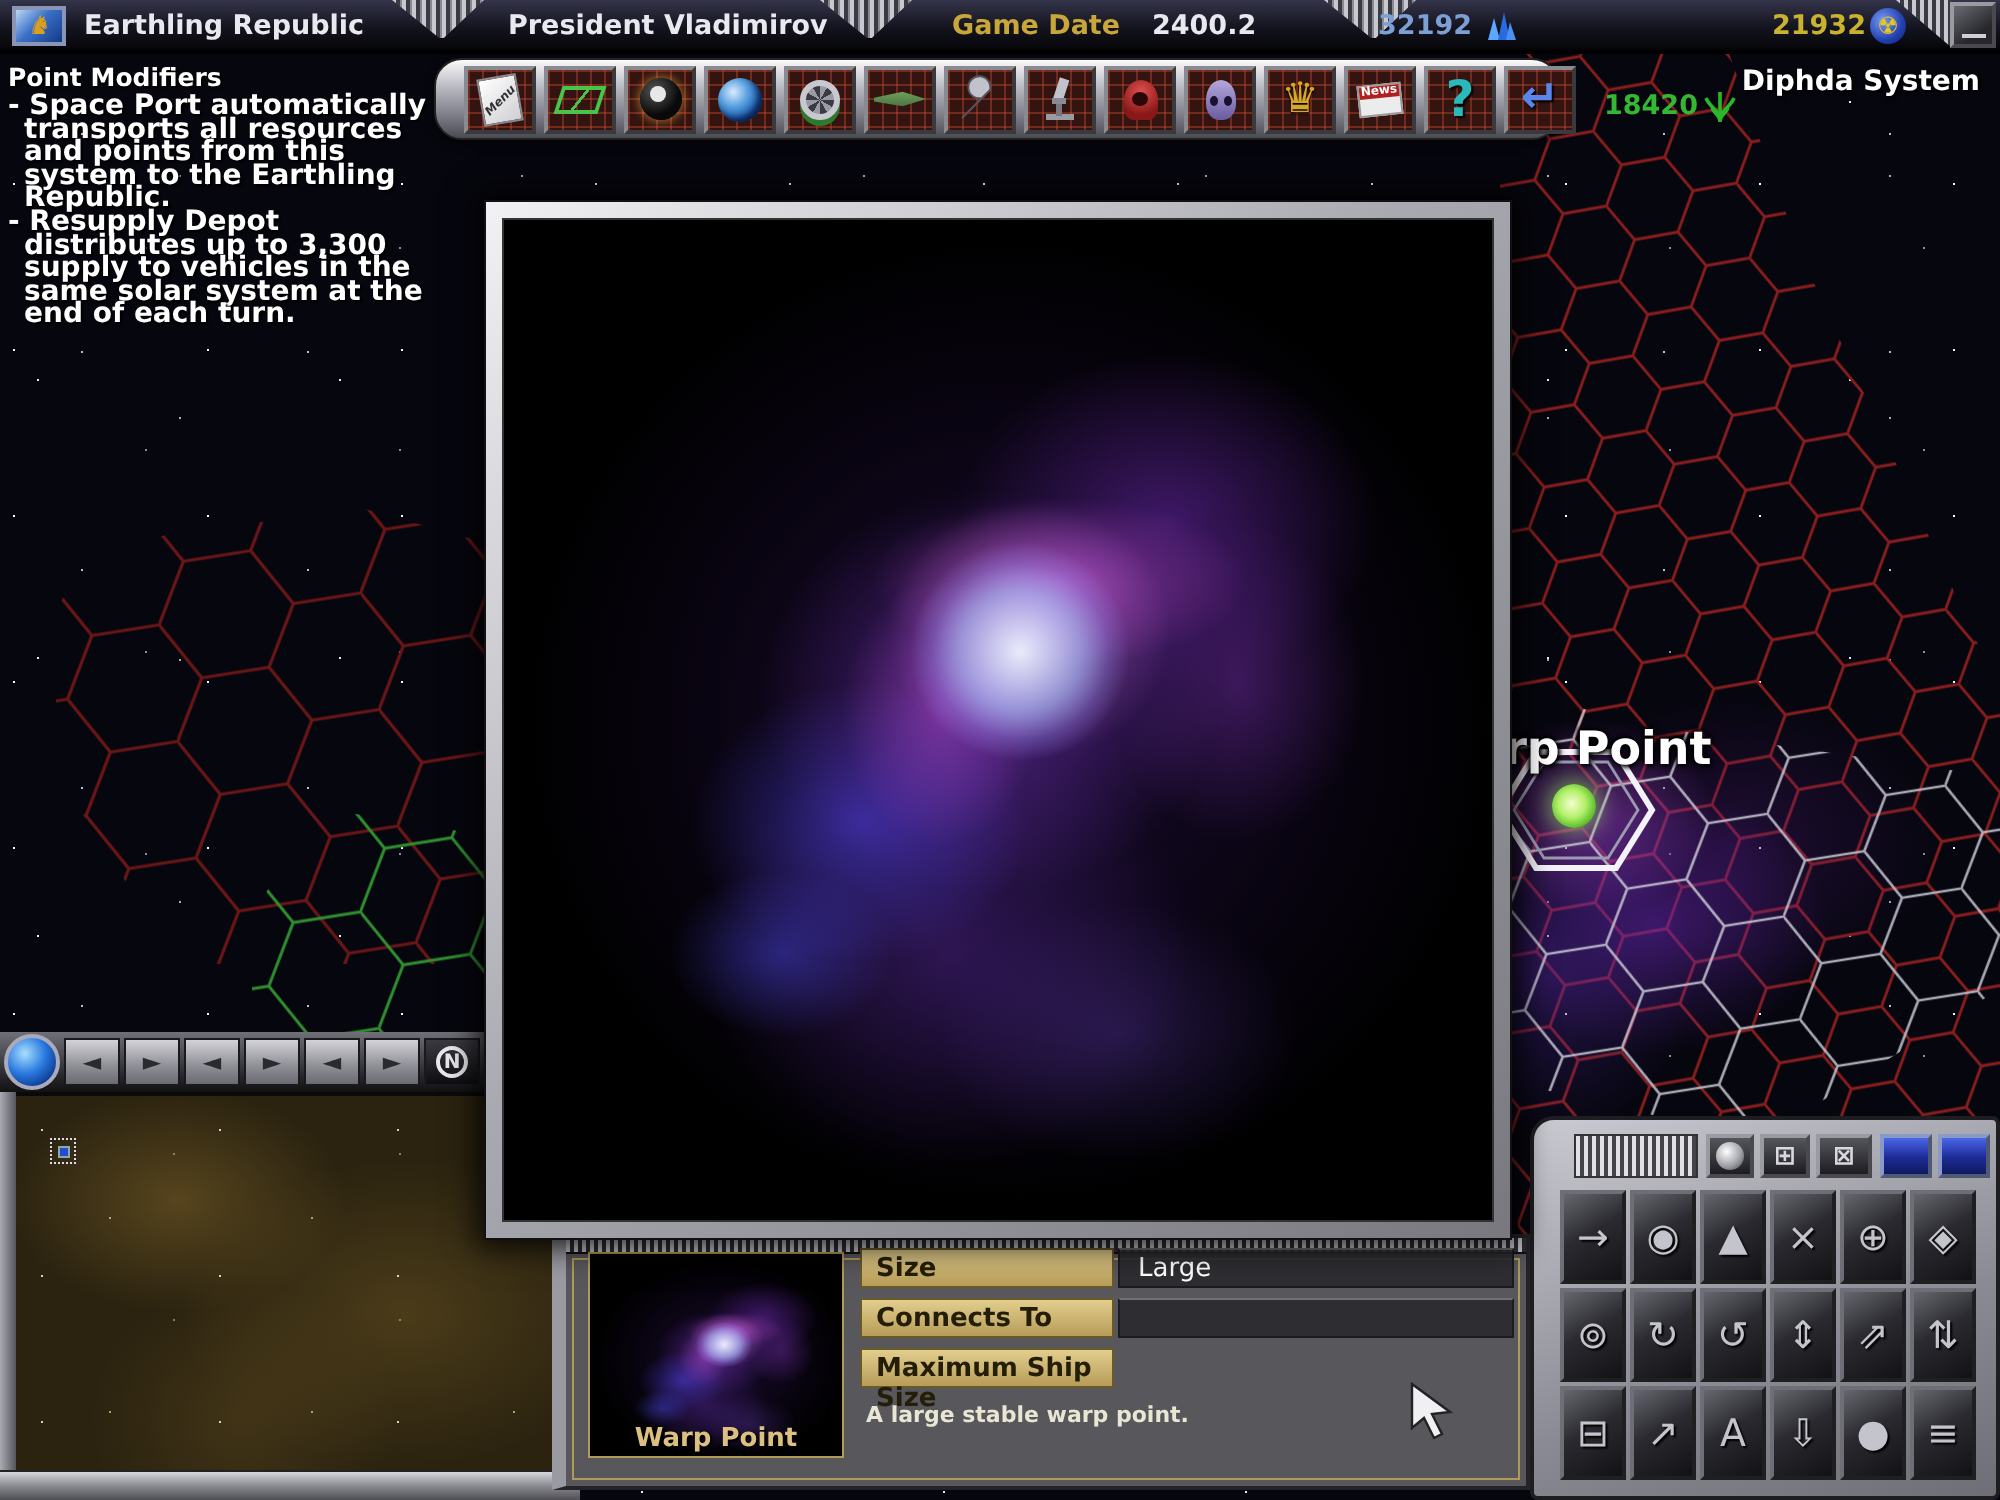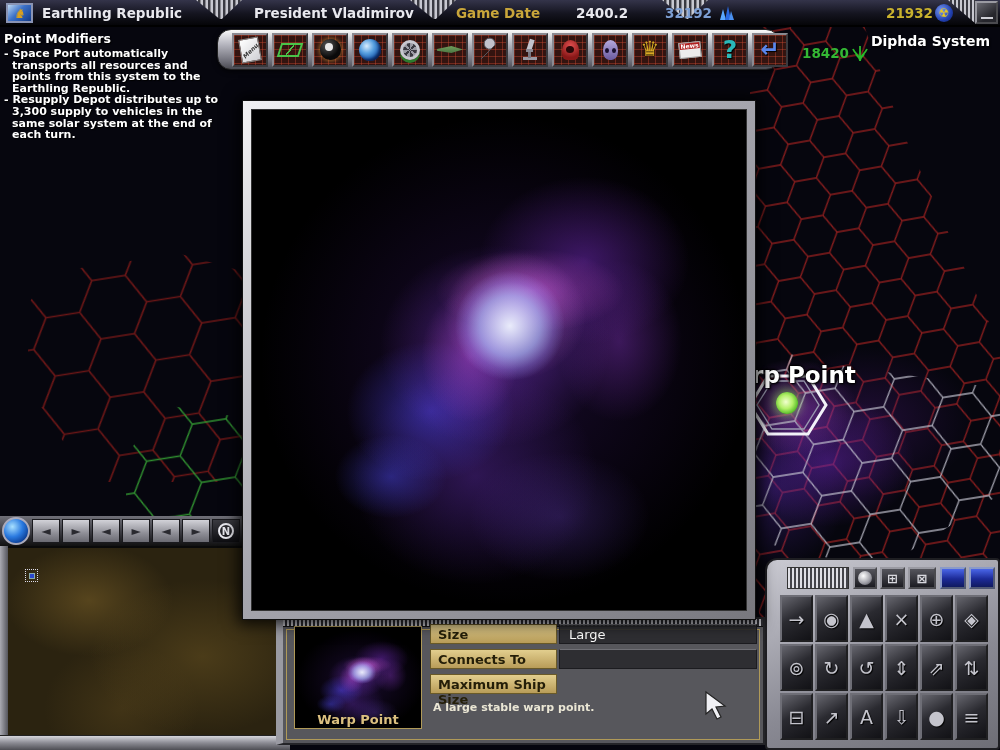--- a/index.html
+++ b/index.html
@@ -64,21 +64,21 @@
   .res .num{display:inline-block;text-align:right;}
   .res-min{color:#7d9fd4;}
   .res-org{color:#34b834;}
   .res-rad{color:#c9b22e;}
   .radicon{width:18px;height:18px;border-radius:50%;display:flex;align-items:center;justify-content:center;
     background:radial-gradient(circle at 35% 35%,#7a9af2,#2140b0 60%,#101e66);color:#e8c820;font-size:12px;line-height:1;}
 
   
   .sysmod{position:absolute;left:4px;top:31px;width:222px;z-index:7;color:#fff;text-shadow:1px 1px 1px #000;}
   .sysmod h3{margin:0 0 2px 0;font-size:12.5px;}
-  .sysmod p{margin:0;font-size:11px;font-weight:bold;line-height:11.6px;padding-left:8px;text-indent:-8px;}
+  .sysmod p{margin:0;font-size:14px;font-weight:bold;line-height:11.6px;padding-left:8px;text-indent:-8px;}
 
   
   .toolbar{position:absolute;left:217px;top:29px;width:563px;height:41px;z-index:6;border-radius:14px;
     background:linear-gradient(#fafafa,#b9b9c2 35%,#6e6e78 80%,#4a4a52);border:1px solid #222;
     display:flex;align-items:center;gap:4px;padding:0 14px;box-shadow:0 2px 5px rgba(0,0,0,.6);}
   .tbtn{width:36px;height:34px;flex:0 0 auto;border:2px outset #8a8a92;position:relative;
     background-color:#331410;
     background-image:linear-gradient(rgba(205,75,50,.4) 1px,transparent 1px),
                      linear-gradient(90deg,rgba(205,75,50,.4) 1px,transparent 1px);
     background-size:7px 7px;display:flex;align-items:center;justify-content:center;overflow:hidden;}
@@ -267,25 +267,25 @@
   <div class="system-name">Diphda System</div>
 
   <div class="topbar">
     <div class="flag">
         <span>♞</span>
       </div>
     <div class="txt" style="left:42px;">Earthling Republic</div>
     <div class="notch" style="left:196px;"></div>
     <div class="txt" style="left:254px;">President Vladimirov</div>
     <div class="notch" style="left:410px;"></div>
-    <div class="txt" style="left:456px;color:#c9a63a;">Game Date</div>
+    <div class="txt" style="left:476px;color:#c9a63a;">Game Date</div>
     <div class="txt" style="left:576px;">2400.2</div>
     <div class="notch" style="left:662px;"></div>
 
-    <div class="res res-min" style="left:664px;">
+    <div class="res res-min" style="left:688px;">
       <span class="num" style="width:48px;">32192</span>
       <svg class="svgicon" width="18" height="18">
         <polygon points="3,16 6,5 9,16" fill="#5aa8ff"></polygon>
         <polygon points="8,16 11,2 14,16" fill="#2a6ae0"></polygon>
         <polygon points="12,16 14,7 17,16" fill="#4a90f0"></polygon>
       </svg>
     </div>
     <div class="res res-org" style="left:802px;margin-top:40px;">
       <span class="num" style="width:44px;">18420</span>
       <svg class="svgicon" width="18" height="18">

